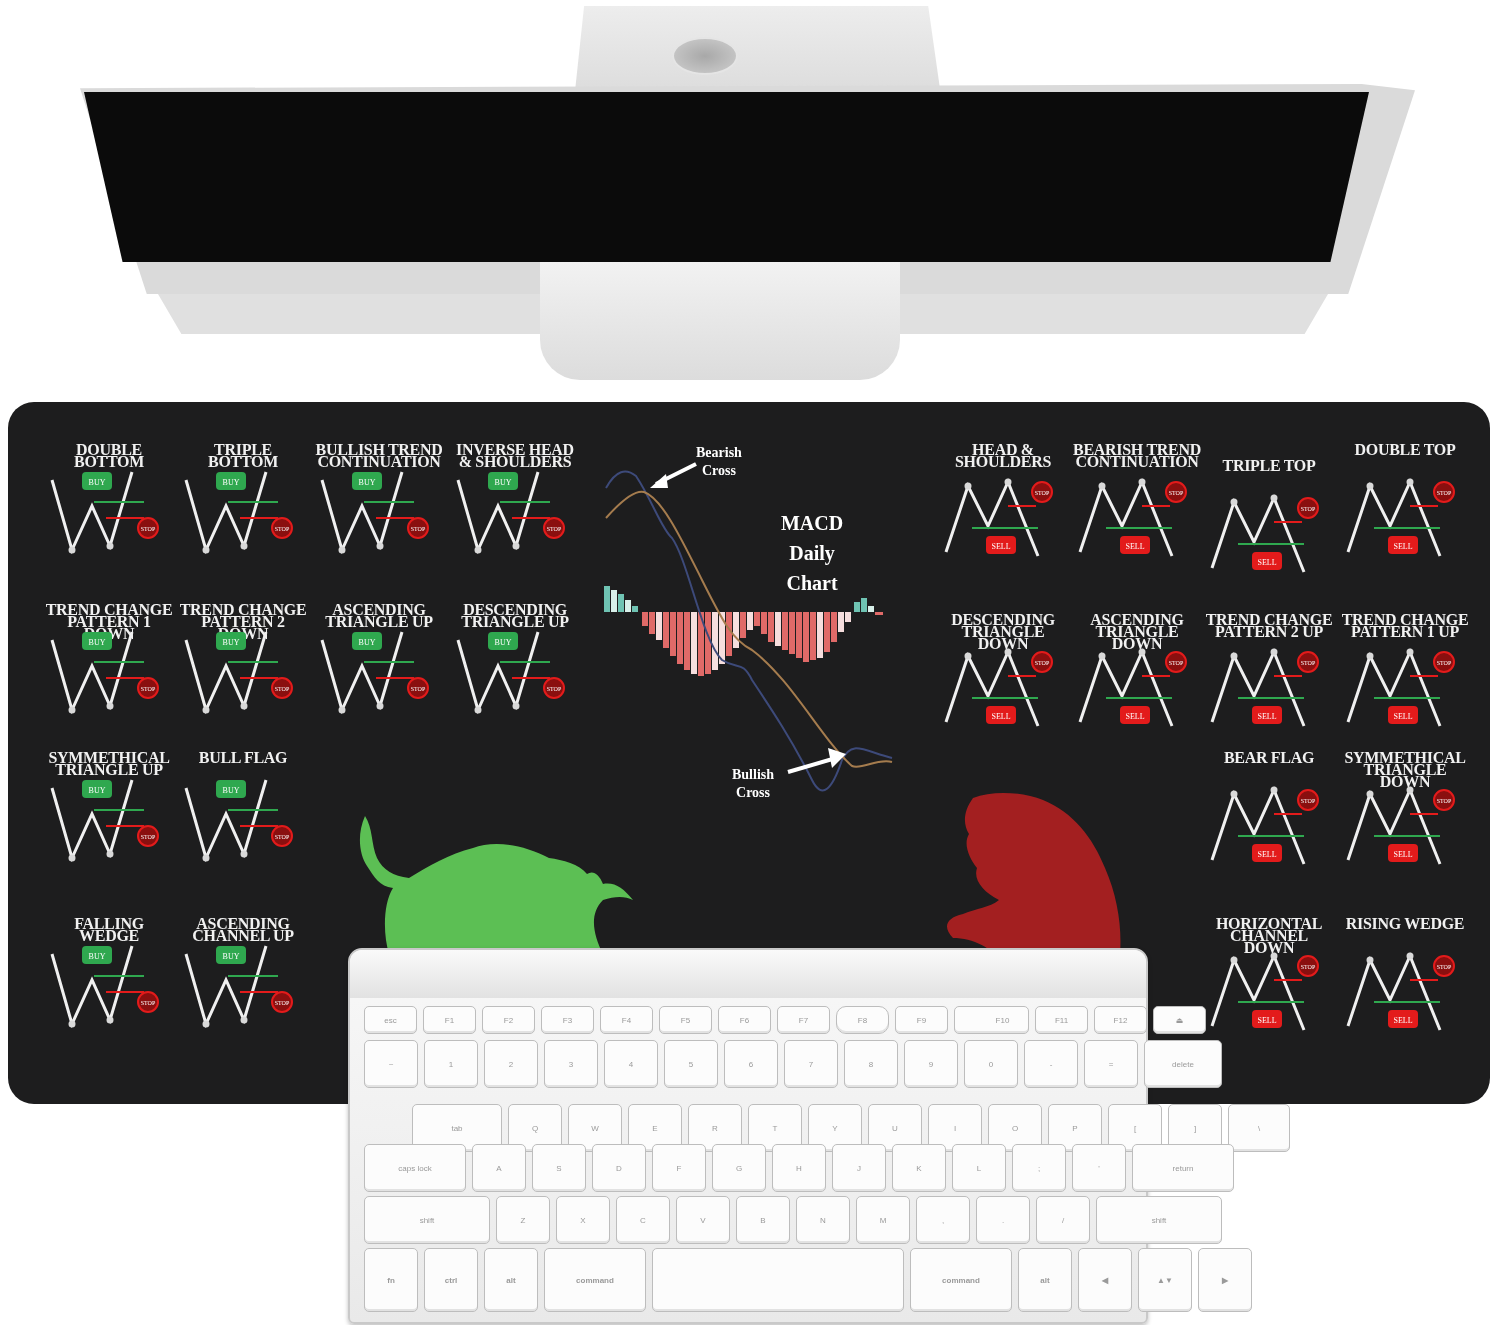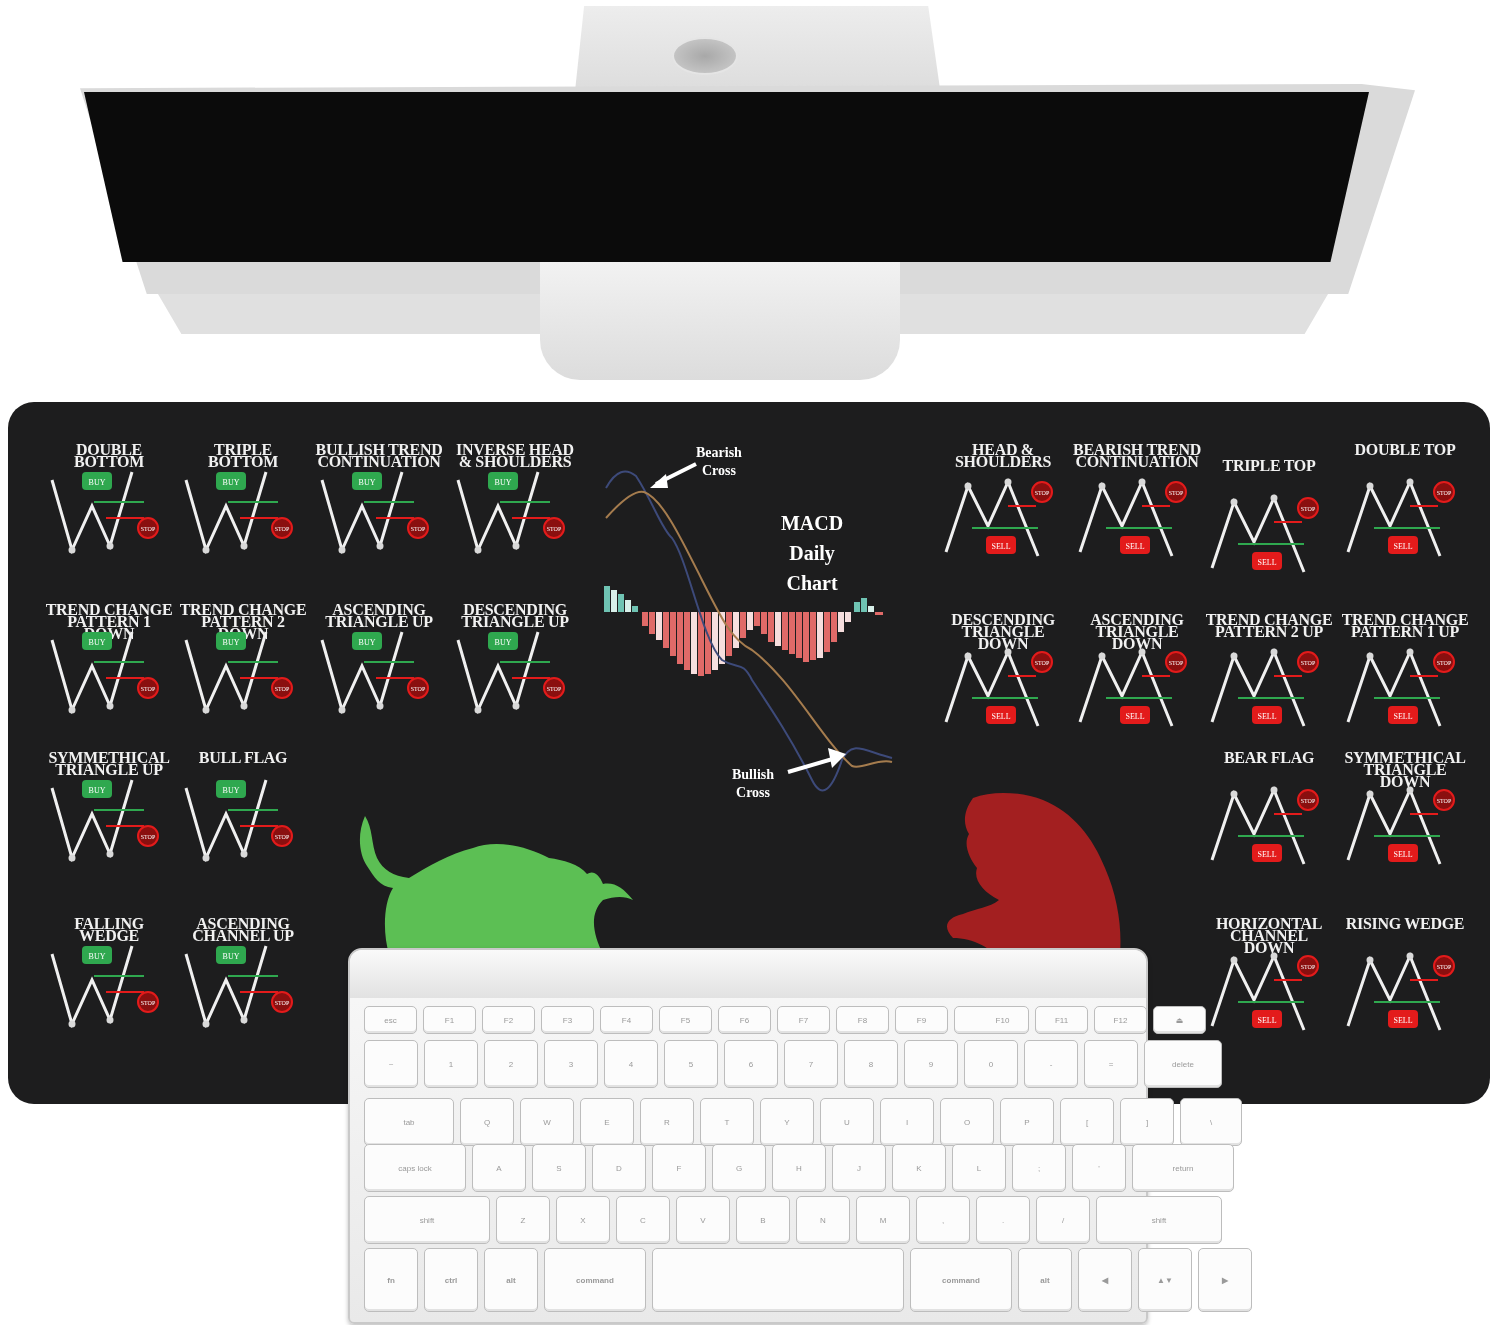--- a/index.html
+++ b/index.html
@@ -465,21 +465,21 @@
   <div id="kbd-rows">
       <div class="krow" style="top: 56px;">
         <div class="key" style="width: 51px; height: 26px;">esc</div>
         <div class="key" style="width: 51px; height: 26px;">F1</div>
         <div class="key" style="width: 51px; height: 26px;">F2</div>
         <div class="key" style="width: 51px; height: 26px;">F3</div>
         <div class="key" style="width: 51px; height: 26px;">F4</div>
         <div class="key" style="width: 51px; height: 26px;">F5</div>
         <div class="key" style="width: 51px; height: 26px;">F6</div>
         <div class="key" style="width: 51px; height: 26px;">F7</div>
-        <div class="key" style="width: 51px; height: 26px;">F8</div>
+        <div class="key" style="width: 51px; height: 26px; border-radius: 10px;">F8</div>
         <div class="key" style="width: 51px; height: 26px;">F9</div>
         <div class="key" style="width: 51px; height: 26px; padding-left: 22px;">F10</div>
         <div class="key" style="width: 51px; height: 26px;">F11</div>
         <div class="key" style="width: 51px; height: 26px;">F12</div>
         <div class="key" style="width: 51px; height: 26px;">⏏</div>
       </div>
       <div class="krow" style="top: 90px;">
         <div class="key" style="width: 52px; height: 46px;">~</div>
         <div class="key" style="width: 52px; height: 46px;">1</div>
         <div class="key" style="width: 52px; height: 46px;">2</div>
@@ -488,21 +488,21 @@
         <div class="key" style="width: 52px; height: 46px;">5</div>
         <div class="key" style="width: 52px; height: 46px;">6</div>
         <div class="key" style="width: 52px; height: 46px;">7</div>
         <div class="key" style="width: 52px; height: 46px;">8</div>
         <div class="key" style="width: 52px; height: 46px;">9</div>
         <div class="key" style="width: 52px; height: 46px;">0</div>
         <div class="key" style="width: 52px; height: 46px;">-</div>
         <div class="key" style="width: 52px; height: 46px;">=</div>
         <div class="key" style="width: 76px; height: 46px;">delete</div>
       </div>
-      <div class="krow" style="top: 148px;">
+      <div class="krow" style="top: 154px; margin-left: 48px;">
         <div class="key" style="width: 88px; height: 46px;">tab</div>
         <div class="key" style="width: 52px; height: 46px;">Q</div>
         <div class="key" style="width: 52px; height: 46px;">W</div>
         <div class="key" style="width: 52px; height: 46px;">E</div>
         <div class="key" style="width: 52px; height: 46px;">R</div>
         <div class="key" style="width: 52px; height: 46px;">T</div>
         <div class="key" style="width: 52px; height: 46px;">Y</div>
         <div class="key" style="width: 52px; height: 46px;">U</div>
         <div class="key" style="width: 52px; height: 46px;">I</div>
         <div class="key" style="width: 52px; height: 46px;">O</div>

